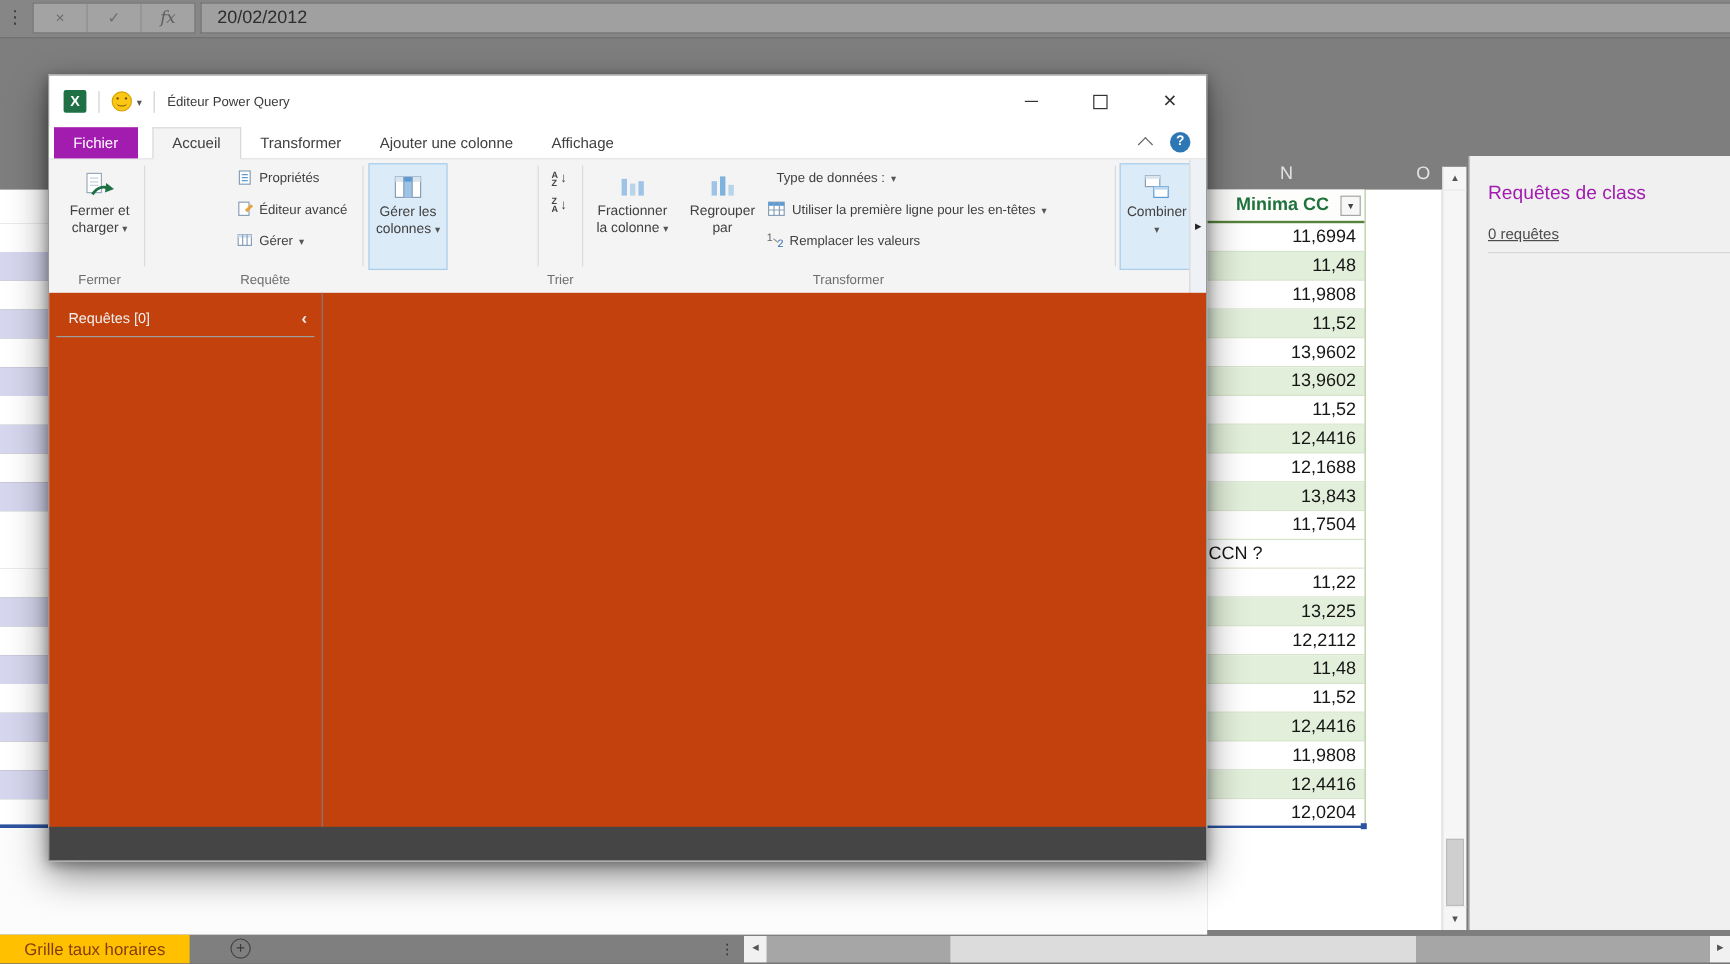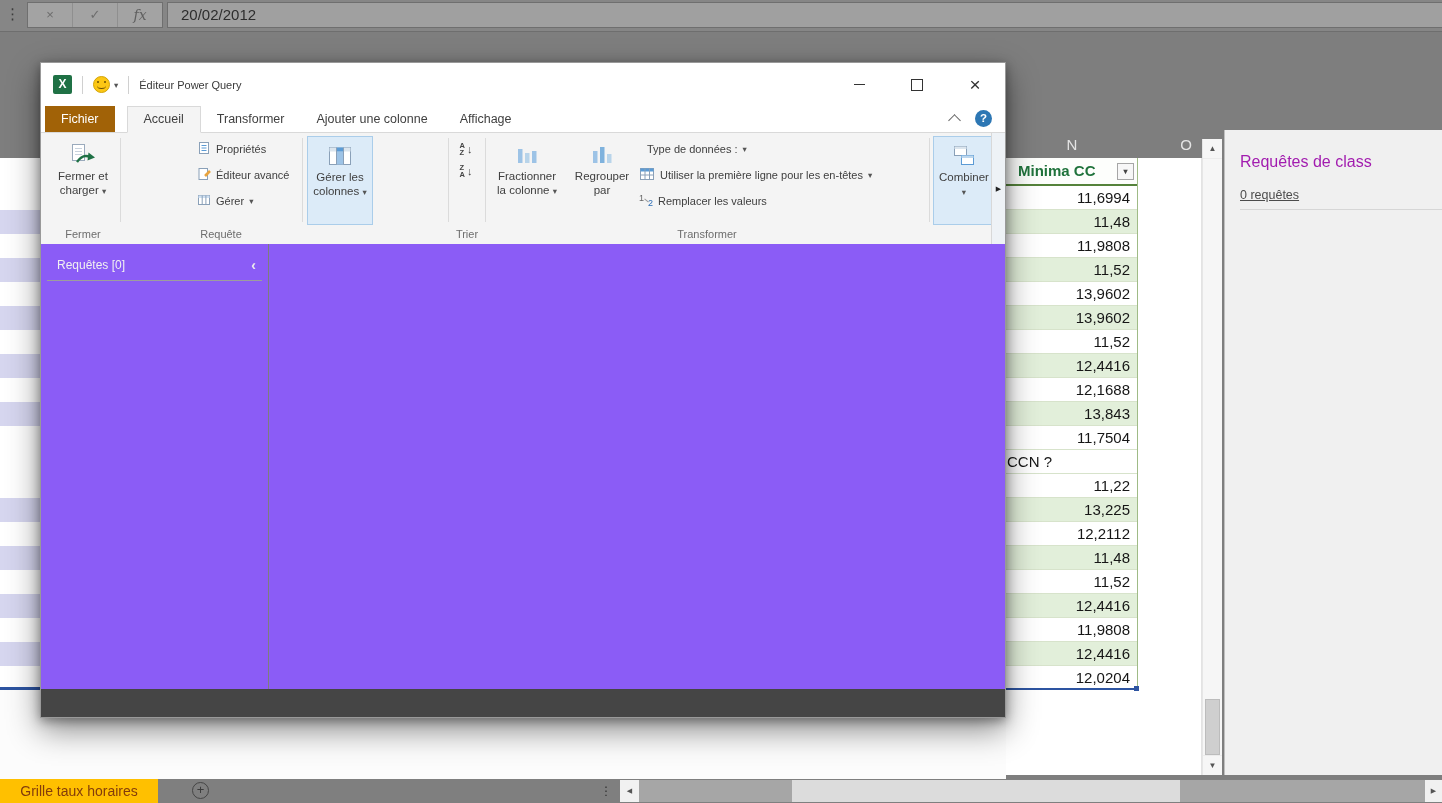--- a/index.html
+++ b/index.html
@@ -23,21 +23,21 @@
   .strip-body .strip-row:last-child{border-bottom:3px solid #2d54a1;}
   .lower-white{position:absolute;left:0;top:690px;width:1006px;height:89px;background:#fcfcfc;}
 
   
   .sheet-cols{position:absolute;left:1006px;top:131px;width:196px;height:644px;}
   .cells-bg{position:absolute;left:0;top:27px;width:196px;height:617px;background:#ffffff;border-right:1px solid #e3e3e3;box-sizing:border-box;}
   .col-letter{position:absolute;top:0;height:27px;line-height:27px;color:#e4e4e4;font-size:15px;text-align:center;}
   .col-letter.n{left:0;width:132px;}
   .col-letter.o{left:140px;width:80px;}
   .col-n{position:absolute;left:0;top:27px;width:132px;border-right:1px solid #9fbb86;box-sizing:border-box;}
-  .n-header{position:relative;height:28px;box-sizing:border-box;background:#fdfefc;border-bottom:2px solid #55833b;font-weight:bold;color:#20733c;font-size:15px;line-height:26px;padding-left:12px;}
+  .n-header{position:relative;height:28px;box-sizing:border-box;background:#fdfefc;border-bottom:2px solid #55833b;font-weight:bold;color:#20733c;font-size:15px;line-height:26px;padding-left:24px;}
   .filter-btn{position:absolute;right:3px;top:5px;width:17px;height:17px;box-sizing:border-box;background:#f7f7f7;border:1px solid #a6a6a6;font-size:8px;line-height:15px;text-align:center;color:#444;}
   .n-cell{height:24px;box-sizing:border-box;border-bottom:1px solid #d7e3cb;font-size:15px;line-height:23px;text-align:right;padding-right:7px;color:#161616;background:#ffffff;}
   .n-cell.band{background:#e2efda;}
   .n-cell.al{text-align:left;padding-left:1px;padding-right:0;}
   .n-cell.sel{border-bottom:2px solid #2d54a1;position:relative;}
   .n-cell.sel::after{content:"";position:absolute;right:-2px;bottom:-3px;width:5px;height:5px;background:#2d54a1;}
 
   
   .vscroll{position:absolute;left:1202px;top:139px;width:20px;height:636px;background:#f6f6f6;border-left:1px solid #e6e6e6;box-sizing:border-box;}
   .vs-up{height:19px;text-align:center;font-size:8px;line-height:19px;color:#555;border-bottom:1px solid #ececec;}
@@ -71,21 +71,21 @@
   .caret{font-size:8.5px;color:#555;}
   .caret.sm{margin-left:4px;}
   .pq-title-text{font-size:11px;color:#3a3a3a;}
   .win-btns{position:absolute;right:8px;top:0;height:43px;display:flex;align-items:center;gap:14px;}
   .wbtn{width:44px;height:43px;display:flex;align-items:center;justify-content:center;font-size:19px;color:#333;}
   .min-glyph{width:11px;border-top:1.5px solid #333;display:block;}
   .max-glyph{width:10px;height:10px;border:1.3px solid #333;display:block;}
 
   .pq-tabs{position:relative;height:26px;background:#fff;border-bottom:1px solid #d9d9d9;display:flex;align-items:stretch;font-size:12.5px;color:#404040;}
   .tab{padding:0 16px;line-height:26px;}
-  .tab.file{background:#a16207;color:#fff;margin-left:4px;}
+  .tab.file{background:#a21caf;color:#fff;margin-left:4px;}
   .tab.seltab{background:#f4f4f4;border:1px solid #d9d9d9;border-bottom:1px solid #f4f4f4;margin-left:12px;margin-bottom:-1px;line-height:25px;box-sizing:border-box;}
   .rib-collapse{position:absolute;right:46px;top:10px;width:8px;height:8px;border-left:1.5px solid #666;border-top:1.5px solid #666;transform:rotate(45deg);}
   .help{position:absolute;right:13px;top:4px;width:17px;height:17px;border-radius:50%;background:#2d77b4;color:#fff;font-size:11.5px;line-height:17px;text-align:center;font-weight:bold;}
 
   .pq-ribbon{position:relative;height:112px;background:#f4f4f4;border-bottom:1px solid #d2d2d2;}
   .rsep{position:absolute;top:5px;height:84px;width:1px;background:#dbdbdb;}
   .rbig{position:absolute;top:3px;height:89px;box-sizing:border-box;text-align:center;}
   .rbig.hl{background:#dcebf8;border:1px solid #aacdea;}
   .rbig .ic{display:flex;height:30px;align-items:center;justify-content:center;margin-top:4px;}
   .rbig .t{display:block;font-size:11.5px;line-height:13.5px;color:#404040;}
@@ -95,21 +95,21 @@
   .sbtn{width:26px;height:22px;display:flex;align-items:center;justify-content:center;gap:2px;}
   .sl{display:flex;flex-direction:column;font-size:7.5px;line-height:7.5px;font-weight:bold;color:#444;}
   .sarr{font-size:11px;color:#444;line-height:11px;}
   .ribbon-more{position:absolute;right:0;top:0;bottom:0;width:13px;background:#eef2f6;border-left:1px solid #d8d8d8;display:flex;align-items:center;justify-content:center;font-size:7px;color:#222;}
   .rv{position:relative;width:14px;height:14px;display:inline-block;}
   .rv i{font-style:normal;position:absolute;font-size:9px;line-height:9px;}
   .rv .rv1{left:0;top:0;color:#666;}
   .rv .rv2{right:0;bottom:0;color:#2b6cb5;}
   .rv::after{content:"";position:absolute;left:5px;top:6px;width:5px;height:1px;background:#999;transform:rotate(38deg);}
 
-  .pq-content{position:absolute;left:0;top:181px;width:100%;height:447px;background:#8b5cf6;}
+  .pq-content{position:absolute;left:0;top:181px;width:100%;height:447px;background:#c2410c;}
   .pq-qpanel{position:absolute;left:0;top:0;width:228px;height:100%;border-right:1px solid #7d7d7d;box-sizing:border-box;}
   .pq-qhead{position:relative;margin:10px 6px 0 6px;padding:4px 24px 8px 10px;border-bottom:1px solid #9d9d9d;color:#f1f1f1;font-size:12px;}
   .qcol{position:absolute;right:6px;top:3px;color:#ececec;font-size:14px;font-weight:bold;}
   .pq-status{position:absolute;left:0;bottom:0;width:100%;height:28px;background:#454545;}
 </style>
 </head>
 <body>
 
 <div class="screen">
 

